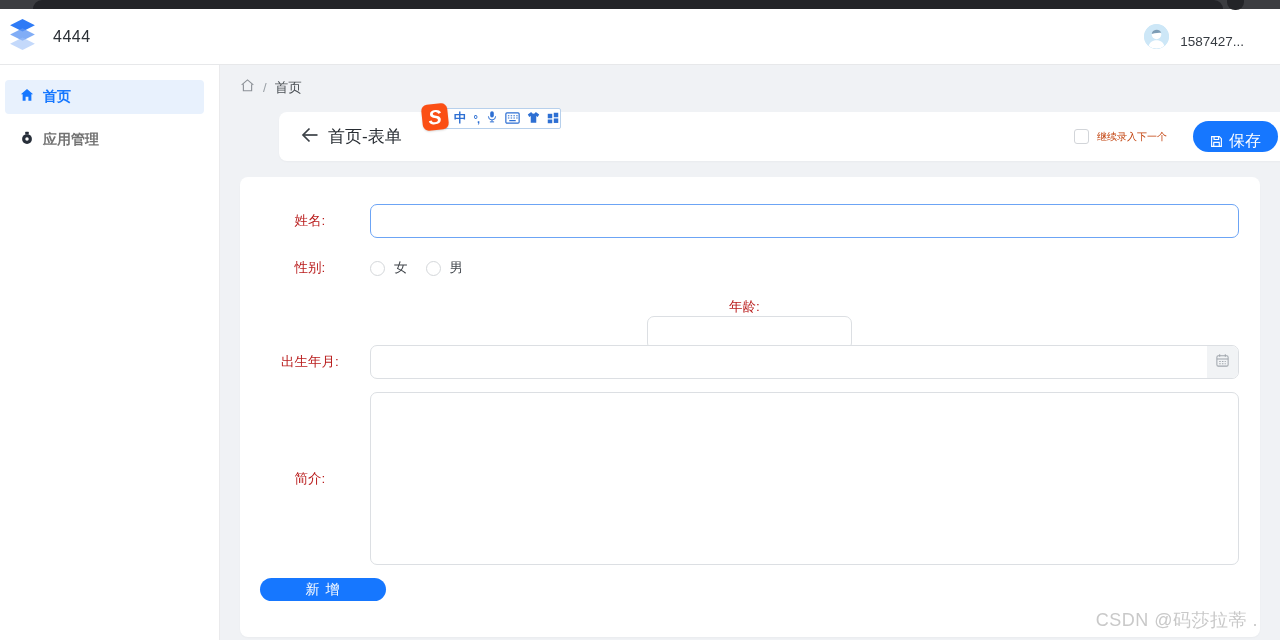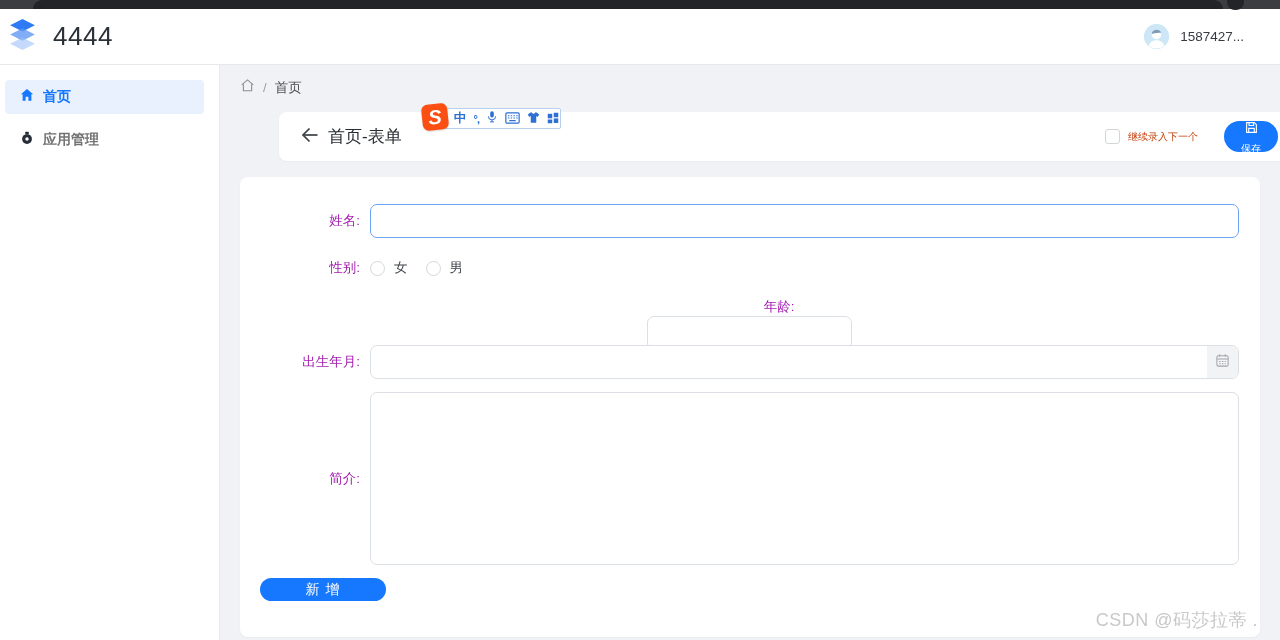--- a/index.html
+++ b/index.html
@@ -9,22 +9,22 @@
 
   
   .topbar { position:absolute; left:0; top:0; width:1280px; height:9px; background:#3c3d41; z-index:30; }
   .topbar-tab { position:absolute; left:33px; top:0; width:1190px; height:9px; background:#232428; border-radius:9px 9px 0 0; }
   .topbar-notch { position:absolute; left:1227px; top:0; width:17px; height:10px; background:#232428; border-radius:0 0 8px 8px; }
 
   
   .app-header { position:absolute; left:0; top:9px; width:1280px; height:56px; background:#fff;
     border-bottom:1px solid #e7e8ea; display:flex; align-items:center; z-index:5; }
   .logo-wrap { margin-left:8px; display:flex; align-items:center; }
-  .app-title { margin-left:16px; font-size:26px; color:#2b3036; letter-spacing:0.5px; }
-  .header-right { margin-left:auto; margin-right:36px; display:flex; align-items:center; gap:11px; }
+  .app-title { margin-left:16px; font-size:16px; color:#2b3036; letter-spacing:0.5px; }
+  .header-right { margin-left:auto; margin-right:36px; display:flex; align-items:flex-end; gap:11px; }
   .avatar { width:25px; height:25px; border-radius:50%; background:#cde7f7; overflow:hidden; position:relative; }
   .username { font-size:13.5px; color:#363b41; }
 
   
   .layout { position:absolute; left:0; top:65px; width:1280px; height:575px; display:flex; }
   .sidebar { width:220px; background:#fff; border-right:1px solid #eaeaec; padding-top:15px; flex:none; }
   .side-item { height:34px; margin:0 15px 9px 5px; border-radius:4px; display:flex; align-items:center;
     padding-left:15px; gap:9px; cursor:pointer; }
   .side-item .lbl { font-size:14px; font-weight:700; color:#737373; }
   .side-item.active { background:#e8f1fd; }
@@ -39,26 +39,26 @@
   
   .card { position:absolute; left:20px; width:1020px; background:#fff; border-radius:8px;
     box-shadow:0 1px 2px rgba(0,0,0,0.03); }
   .card-head { top:47px; height:49px; display:flex; align-items:center; padding:8px 21px;margin-left:39px; }
   .back-btn { display:flex; align-items:center; cursor:pointer; }
   .card-title { margin-left:9px; font-size:17px; font-weight:500; color:#272c32; }
   .head-right { margin-left:auto; display:flex; align-items:center; }
   .checkbox { width:15px; height:15px; border:1px solid #d2d5d9; border-radius:3px; background:#fff; cursor:pointer; }
   .check-label { margin-left:8px; font-size:10px; color:#c2410c; }
   .save-btn { margin-left:26px; height:31px; padding:0 17px; border:none; border-radius:16px; background:#1677ff;
-    color:#fff; font-size:10px; display:flex; align-items:center; gap:6px; cursor:pointer;
-    font-family:inherit;flex-direction:column; }
+    color:#fff; font-size:16px; display:flex; align-items:flex-end; gap:6px; cursor:pointer;
+    font-family:inherit; }
 
   .card-form { top:112px; height:460px; }
   .form-row { position:absolute; left:20px; right:21px; display:flex; align-items:center; }
-  .form-label { width:110px; flex:none; text-align:right; padding-right:10px; font-size:13.5px; color:#a21caf; }
+  .form-label { width:110px; flex:none; text-align:center; padding-right:10px; font-size:13.5px; color:#b91c1c; }
   .ctl { flex:1; position:relative; }
   .input { width:100%; height:34px; border:1px solid #dcdfe3; border-radius:7px; background:#fff;
     font-size:14px; padding:0 11px; outline:none; font-family:inherit; color:#333; }
   .input.focused { border:1.5px solid #6ca4f5; }
   .textarea { width:100%; height:173px; border:1px solid #dcdfe3; border-radius:7px; background:#fff;
     font-size:14px; padding:8px 11px; outline:none; resize:none; font-family:inherit; color:#333; display:block; }
   .date-addon { position:absolute; right:1px; top:1px; bottom:1px; width:31px; background:#f1f3f5;
     border-radius:0 6px 6px 0; display:flex; align-items:center; justify-content:center; cursor:pointer; }
   .radio-group { display:flex; align-items:center; gap:9px; }
   .radio { width:15px; height:15px; border:1px solid #d4d7da; border-radius:50%; background:#fff; cursor:pointer; flex:none; }

